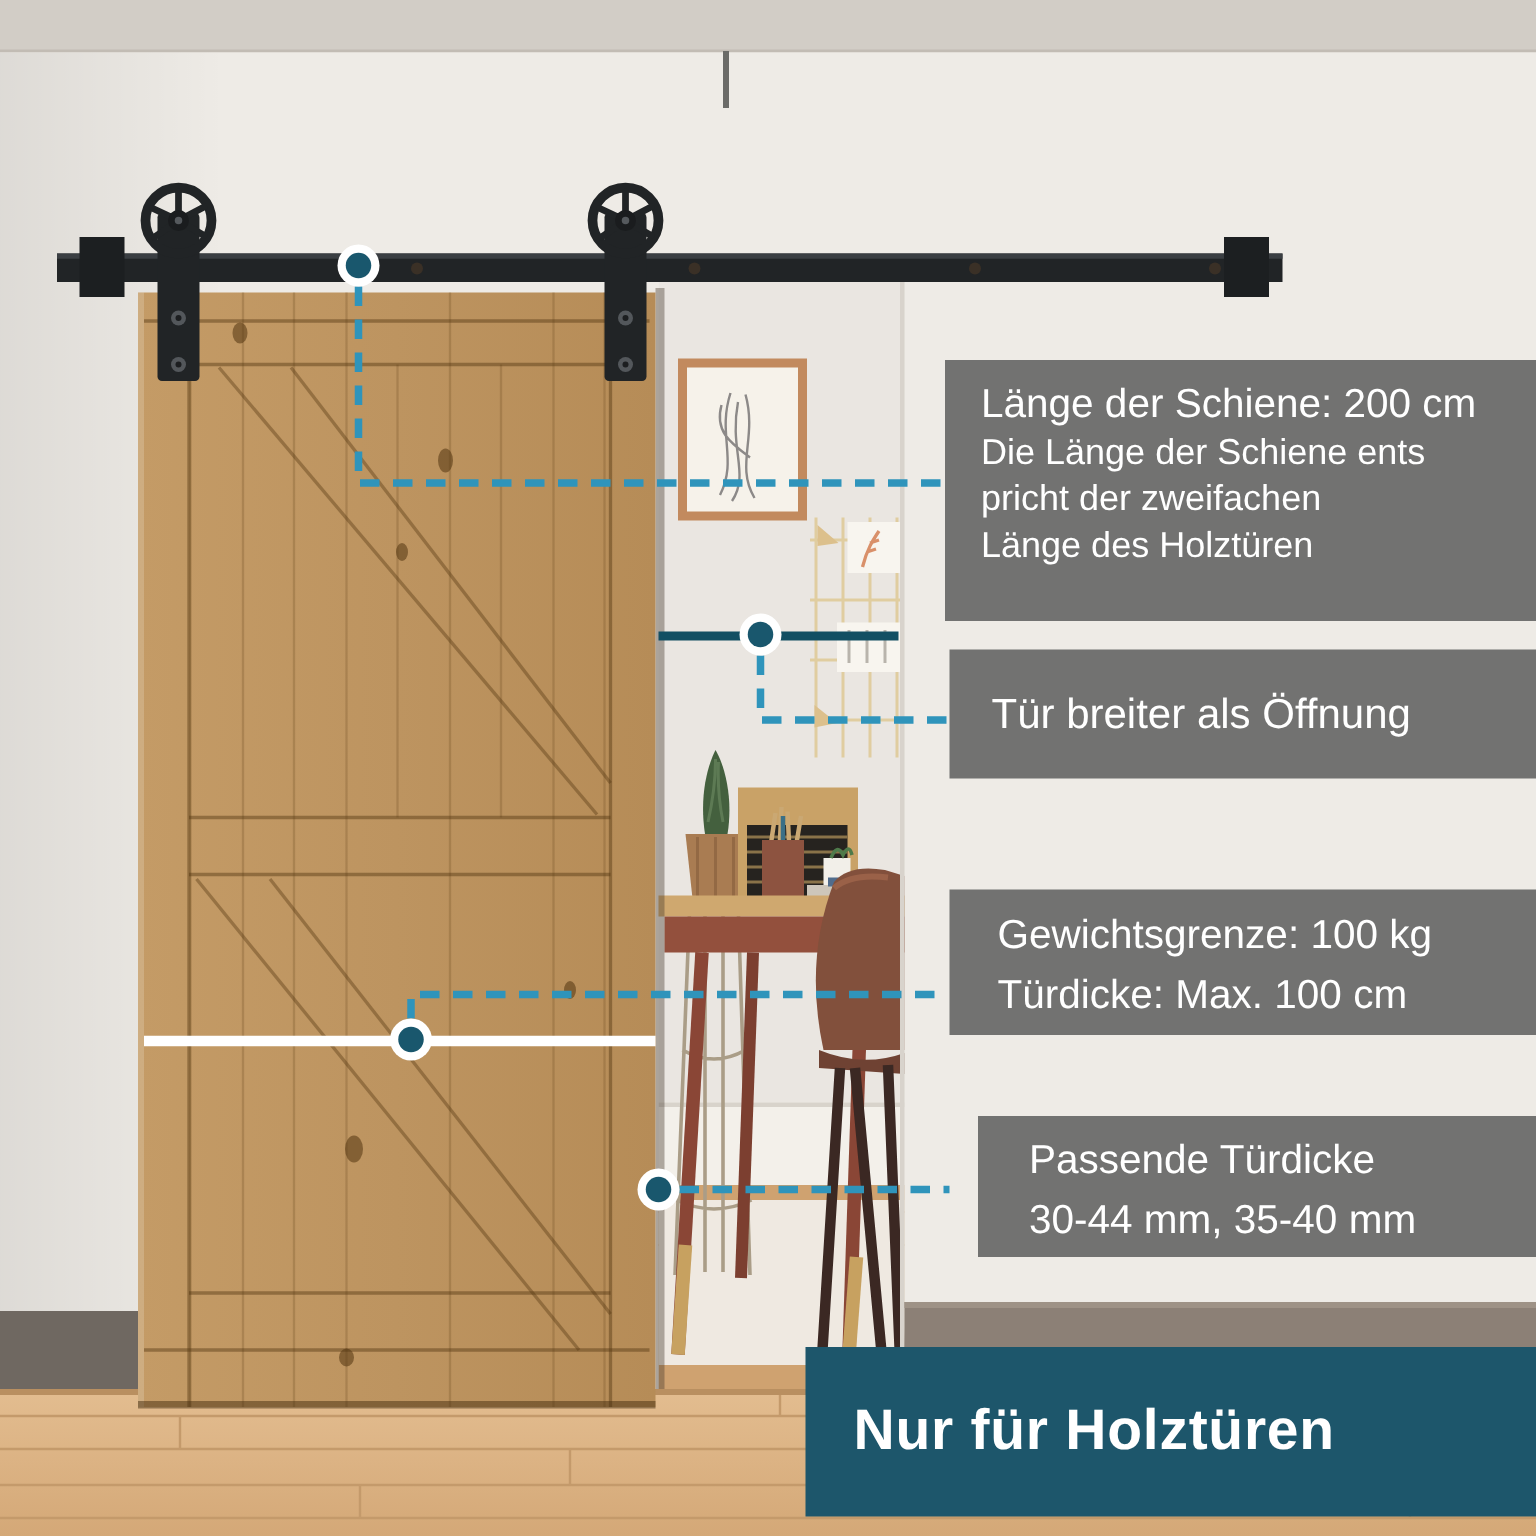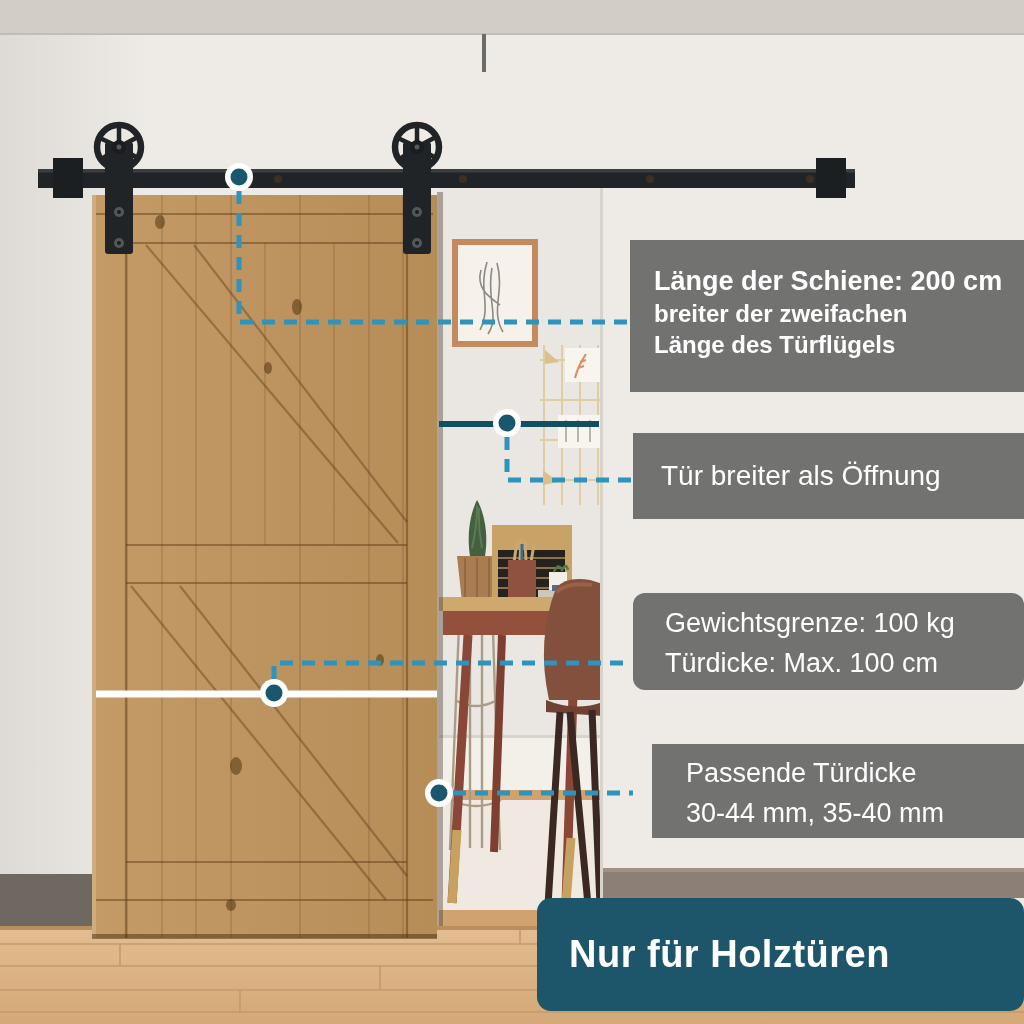--- a/index.html
+++ b/index.html
@@ -3,25 +3,25 @@
 <meta charset="utf-8">
 <style>
   html,body{margin:0;padding:0;background:#ffffff;font-family:"Liberation Sans",sans-serif;}
   #stage{position:relative;width:1024px;height:1024px;overflow:hidden;background:#eeebe6;}
   #scene{position:absolute;left:0;top:0;width:1024px;height:1024px;display:block;}
   .note{position:absolute;right:0;background:rgba(108,108,108,0.96);color:#ffffff;box-sizing:border-box;}
   .note-title{font-size:27px;line-height:34px;}
   .note-body{font-size:24px;line-height:31px;}
   .note-line-lg{font-size:27px;line-height:40px;}
   .note-single{font-size:28px;display:flex;align-items:center;}
-  #note-rail-length{left:630px;top:240px;height:152px;padding:24px 8px 0 24px;font-weight:bold;}
+  #note-rail-length{left:630px;top:240px;height:174px;padding:12px 8px 0 24px;}
   #note-door-wider{left:633px;top:433px;height:86px;padding-left:28px;text-align:center;}
-  #note-weight-limit{left:633px;top:593px;height:97px;padding:10px 0 0 32px;border-radius:12px;}
+  #note-weight-limit{left:633px;top:593px;height:97px;padding:10px 0 0 32px;}
   #note-door-thickness{left:652px;top:744px;height:94px;padding:9px 0 0 34px;}
-  #banner-wood{position:absolute;left:537px;top:898px;right:0;height:113px;background:#1d566b;color:#ffffff;display:flex;align-items:center;padding-left:32px;box-sizing:border-box;font-size:38px;font-weight:bold;letter-spacing:0.5px;border-radius:14px;}
+  #banner-wood{position:absolute;left:537px;top:898px;right:0;height:113px;background:#1d566b;color:#ffffff;display:flex;align-items:center;padding-left:32px;box-sizing:border-box;font-size:38px;font-weight:bold;letter-spacing:0.5px;}
 </style>
 </head>
 <body>
 
 <div id="stage">
 
 <svg id="scene" viewBox="0 0 1024 1024" xmlns="http://www.w3.org/2000/svg">
   <defs>
     <linearGradient id="woodV" x1="0" y1="0" x2="1" y2="0">
       <stop offset="0" stop-color="#c49b66"></stop>
@@ -221,22 +221,23 @@
         </g>
     <g>
           <circle cx="439" cy="793" r="14" fill="#ffffff"></circle>
           <circle cx="439" cy="793" r="8.5" fill="#19576d"></circle>
         </g>
   </g>
 </svg>
 
 <div class="note" id="note-rail-length">
   <div class="note-title">Länge der Schiene: 200 cm</div>
-  <div class="note-body">breiter der zweifachen</div>
-  <div class="note-body">Länge des Türflügels</div>
+  <div class="note-body">Die Länge der Schiene ents</div>
+  <div class="note-body">pricht der zweifachen</div>
+  <div class="note-body">Länge des Holztüren</div>
 </div>
 
 <div class="note note-single" id="note-door-wider">
   <span>Tür breiter als Öffnung</span>
 </div>
 
 <div class="note" id="note-weight-limit">
   <div class="note-line-lg">Gewichtsgrenze: 100 kg</div>
   <div class="note-line-lg">Türdicke: Max. 100 cm</div>
 </div>

